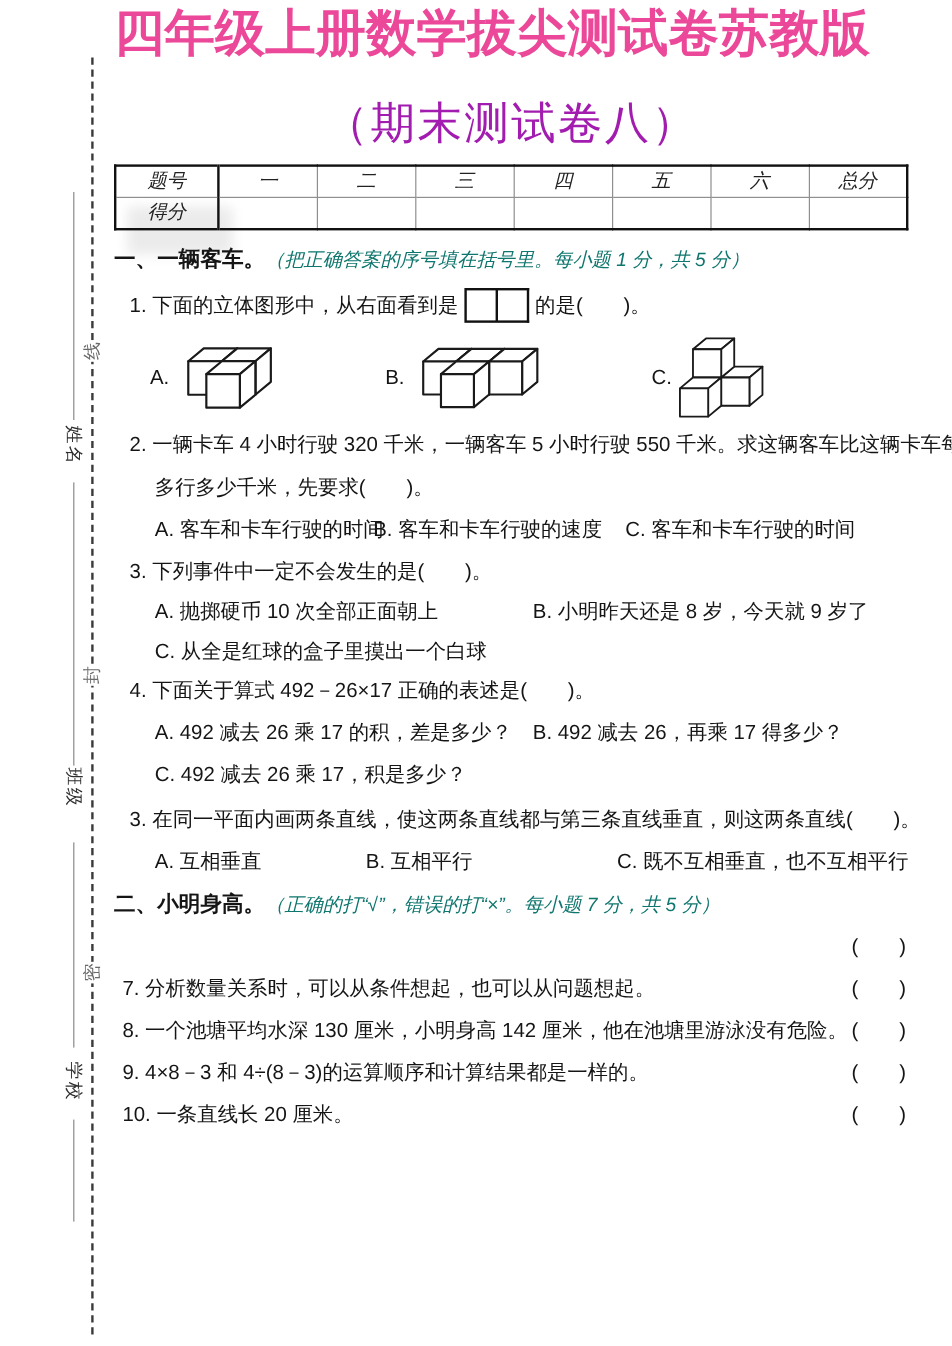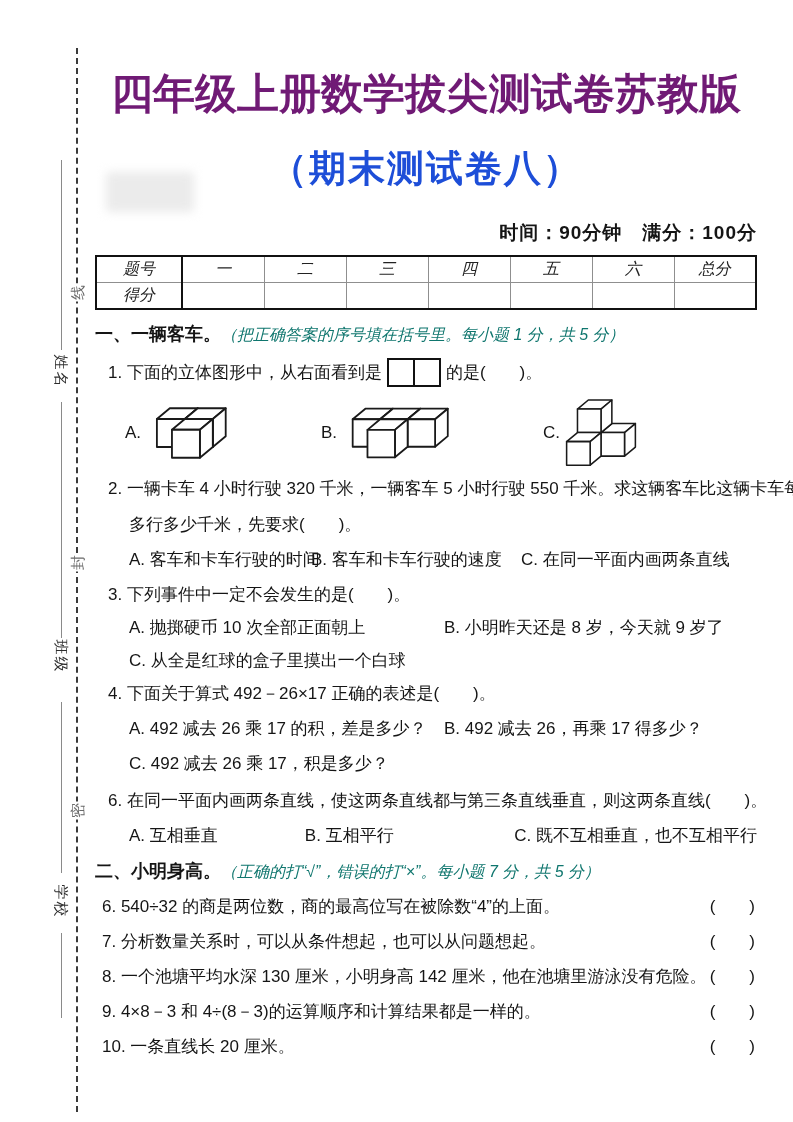--- a/index.html
+++ b/index.html
@@ -10,23 +10,23 @@
              border-left:2px dashed #3a3a3a;}
   .seal-char{position:absolute;left:68px;width:18px;text-align:center;font-size:15px;color:#6a6a6a;
              background:#fff;padding:4px 0;transform:rotate(-90deg);line-height:1;}
   .vfield{position:absolute;left:44px;width:34px;text-align:center;font-size:15px;color:#2d2d2d;
           letter-spacing:2px;transform:rotate(90deg);line-height:1;}
   .field-line{position:absolute;left:61px;width:1px;background:#8a8a8a;}
   .watermark{position:absolute;left:106px;top:172px;width:88px;height:40px;background:#ebebeb;
              filter:blur(5px);border-radius:4px;}
   
   .content{position:absolute;left:95px;top:0;width:662px;}
-  .title{margin-top:66px;font-size:42px;font-weight:800;text-align:center;white-space:nowrap;
-         letter-spacing:0px;color:#701a75;}
-  .subtitle{margin-top:22px;font-size:37px;font-weight:700;text-align:center;letter-spacing:2px;color:#1d4ed8;}
+  .title{font-size:42px;font-weight:800;text-align:left;white-space:nowrap;
+         letter-spacing:0px;color:#ec4899;}
+  .subtitle{margin-top:22px;font-size:37px;font-weight:400;text-align:center;letter-spacing:2px;color:#a21caf;}
   .exam-info{margin-top:26px;font-size:19px;font-weight:700;text-align:right;letter-spacing:1px;}
   
   table.score{margin-top:9px;width:662px;border-collapse:collapse;table-layout:fixed;
               border:2px solid #111;}
   table.score td{border:1px solid #8f8f8f;height:25px;text-align:center;font-size:16px;color:#222;padding:0;font-style:italic;}
   table.score td.rowlab{border-right:2px solid #111;font-weight:400;}
   
   .sec-head{margin-top:12px;font-size:18px;white-space:nowrap;}
   .sec-head .b{font-weight:800;}
   .sec-head .note{font-size:16px;font-style:italic;color:#0f766e;}
@@ -63,21 +63,20 @@
   <div class="field-line" style="top:702px;height:171px"></div>
   <div class="vfield" style="top:894px">学校</div>
   <div class="field-line" style="top:933px;height:85px"></div>
 
   <div class="watermark"></div>
 
   <div class="content">
 
     <div class="title">四年级上册数学拔尖测试卷苏教版</div>
     <div class="subtitle">（期末测试卷八）</div>
-    <div class="exam-info">时间：90分钟　满分：100分</div>
 
     <table class="score">
       <tbody>
           <tr>
         <td class="rowlab" style="width:84px">题号</td>
         <td>一</td>
         <td>二</td>
         <td>三</td>
         <td>四</td>
         <td>五</td>
@@ -154,52 +153,51 @@
             <rect x="4" y="48" width="26" height="26"></rect>
         </svg>
       </div>
     </div>
 
     <div class="stem" style="margin-top:8px">2. 一辆卡车 4 小时行驶 320 千米，一辆客车 5 小时行驶 550 千米。求这辆客车比这辆卡车每小时</div>
     <div class="stem2">多行多少千米，先要求(　　)。</div>
     <div class="opts">
       <span class="w182">A. 客车和卡车行驶的时间</span>
       <span class="w210">B. 客车和卡车行驶的速度</span>
-      <span>C. 在同一平面内画两条直线</span>
+      <span>C. 客车和卡车行驶的时间</span>
     </div>
 
     <div class="stem">3. 下列事件中一定不会发生的是(　　)。</div>
     <div class="opts" style="margin-top:10px">
       <span class="w315">A. 抛掷硬币 10 次全部正面朝上</span>
       <span>B. 小明昨天还是 8 岁，今天就 9 岁了</span>
     </div>
     <div class="opts" style="margin-top:10px">
       <span>C. 从全是红球的盒子里摸出一个白球</span>
     </div>
 
     <div class="stem" style="margin-top:10px">4. 下面关于算式 492－26×17 正确的表述是(　　)。</div>
     <div class="opts">
       <span class="w315">A. 492 减去 26 乘 17 的积，差是多少？</span>
       <span>B. 492 减去 26，再乘 17 得多少？</span>
     </div>
     <div class="opts">
       <span>C. 492 减去 26 乘 17，积是多少？</span>
     </div>
 
-    <div class="stem" style="margin-top:14px">6. 在同一平面内画两条直线，使这两条直线都与第三条直线垂直，则这两条直线(　　)。</div>
+    <div class="stem" style="margin-top:14px">3. 在同一平面内画两条直线，使这两条直线都与第三条直线垂直，则这两条直线(　　)。</div>
     <div class="opts">
       <span class="w178">A. 互相垂直</span>
       <span class="w212">B. 互相平行</span>
       <span>C. 既不互相垂直，也不互相平行</span>
     </div>
 
     <div class="sec-head"><span class="b">二、小明身高。</span><span class="note">（正确的打“√”，错误的打“×”。每小题 7 分，共 5 分）</span></div>
 
     <div class="judge">
-      <span>6. 540÷32 的商是两位数，商的最高位写在被除数“4”的上面。</span>
       <span class="jp">(　　)</span>
     </div>
     <div class="judge">
       <span>7. 分析数量关系时，可以从条件想起，也可以从问题想起。</span>
       <span class="jp">(　　)</span>
     </div>
     <div class="judge">
       <span>8. 一个池塘平均水深 130 厘米，小明身高 142 厘米，他在池塘里游泳没有危险。</span>
       <span class="jp">(　　)</span>
     </div>

